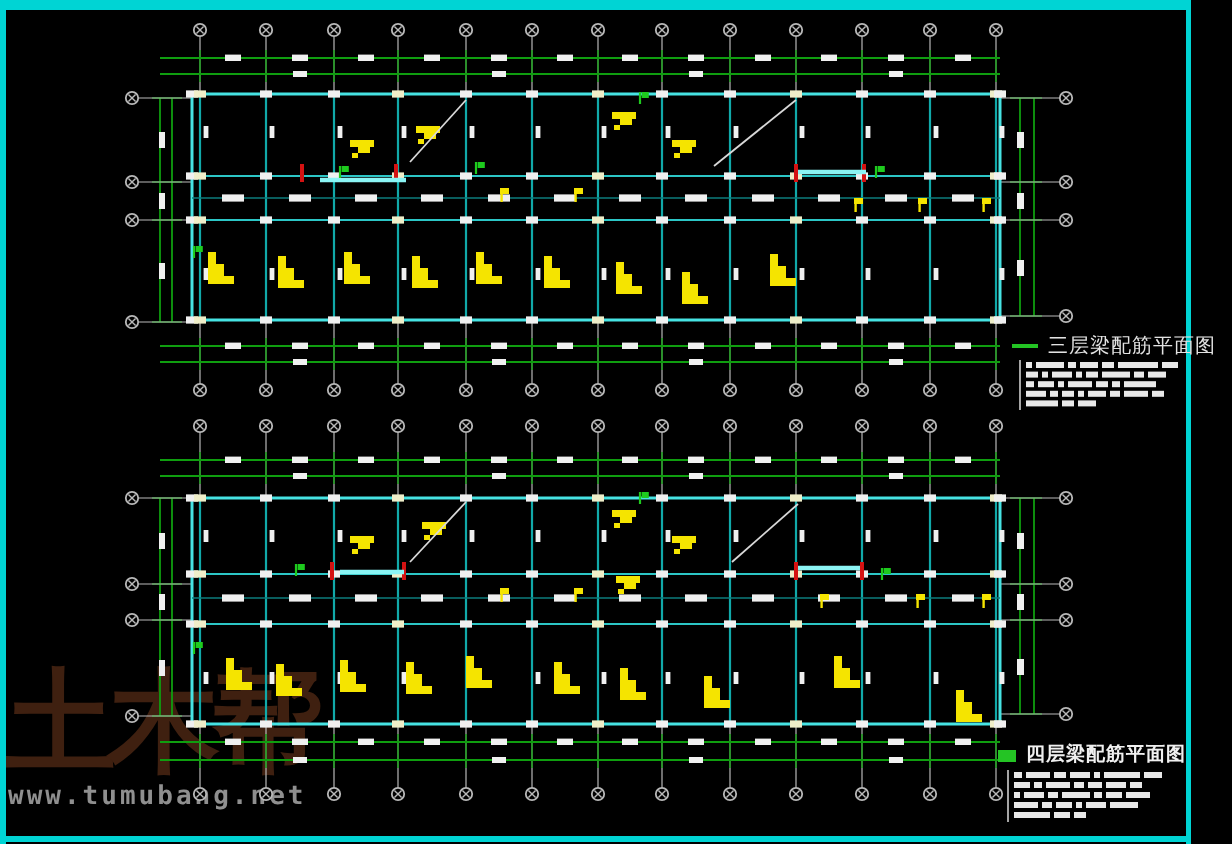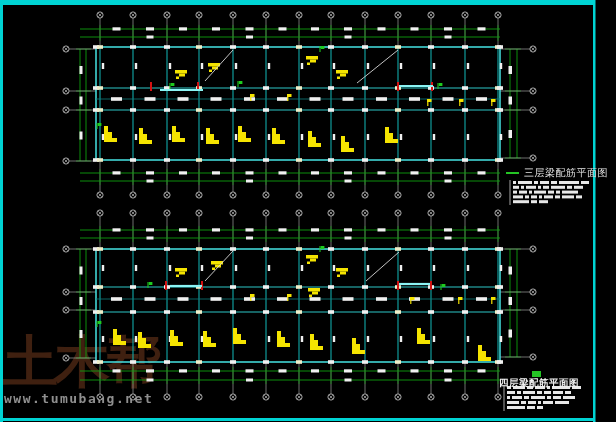--- a/index.html
+++ b/index.html
@@ -10,21 +10,21 @@
             color:#3f2010;letter-spacing:-4px;line-height:1;white-space:nowrap;
             font-family:"DejaVu Sans",sans-serif;}
   .wm-url{position:absolute;left:4px;top:391px;z-index:1;font-size:13px;font-weight:700;
           color:#8f8f8f;letter-spacing:1.5px;white-space:nowrap;
           font-family:"DejaVu Sans Mono",monospace;}
   .plan-title{position:absolute;z-index:3;display:flex;align-items:center;white-space:nowrap;}
   .plan-title .dash{display:inline-block;background:#24c424;margin-right:5px;}
   .t1{left:506px;top:166px;}
   .t1 .dash{width:13px;height:2px;}
   .t1 .txt{font-size:10px;color:#e2e2e2;letter-spacing:0.5px;}
-  .t2{left:499px;top:371px;flex-direction:column;}
+  .t2{left:499px;top:371px;}
   .t2 .dash{width:9px;height:6px;}
   .t2 .txt{font-size:9.5px;font-weight:700;color:#f0f0f0;letter-spacing:0.5px;}
 </style>
 </head>
 <body>
 
 <div class="stage">
   <div class="wm-brand">土木帮</div>
   <div class="wm-url">www.tumubang.net</div>
 

